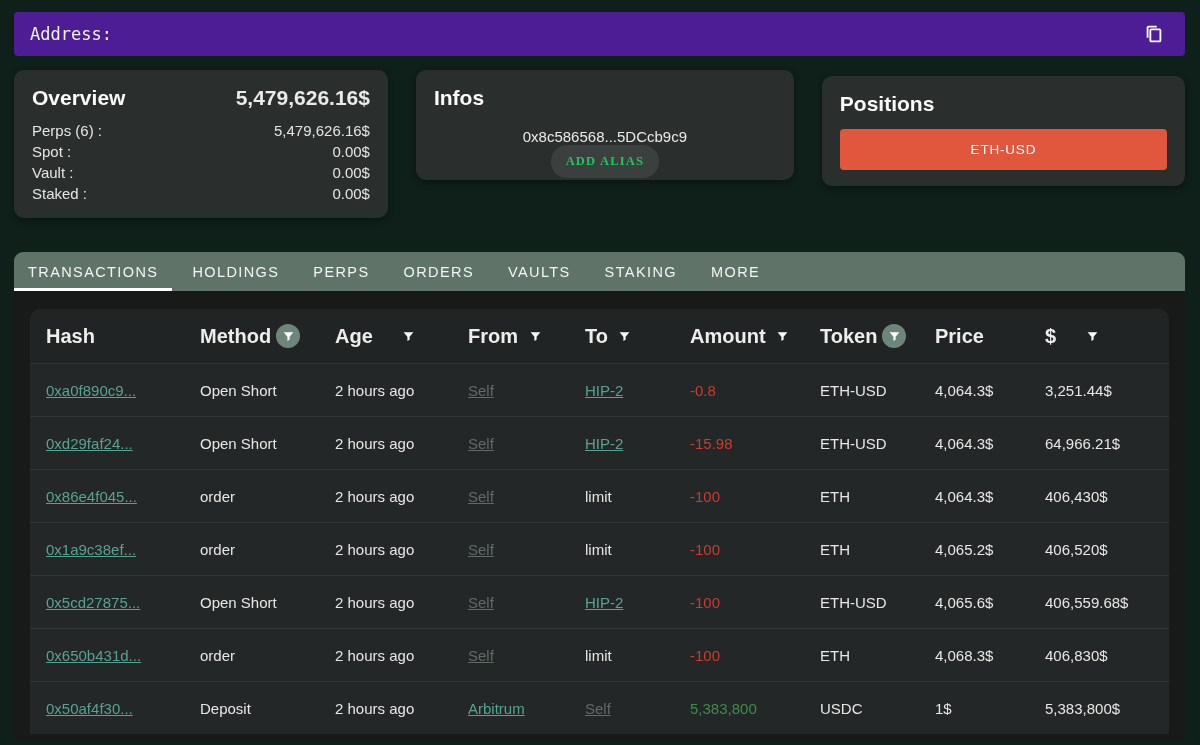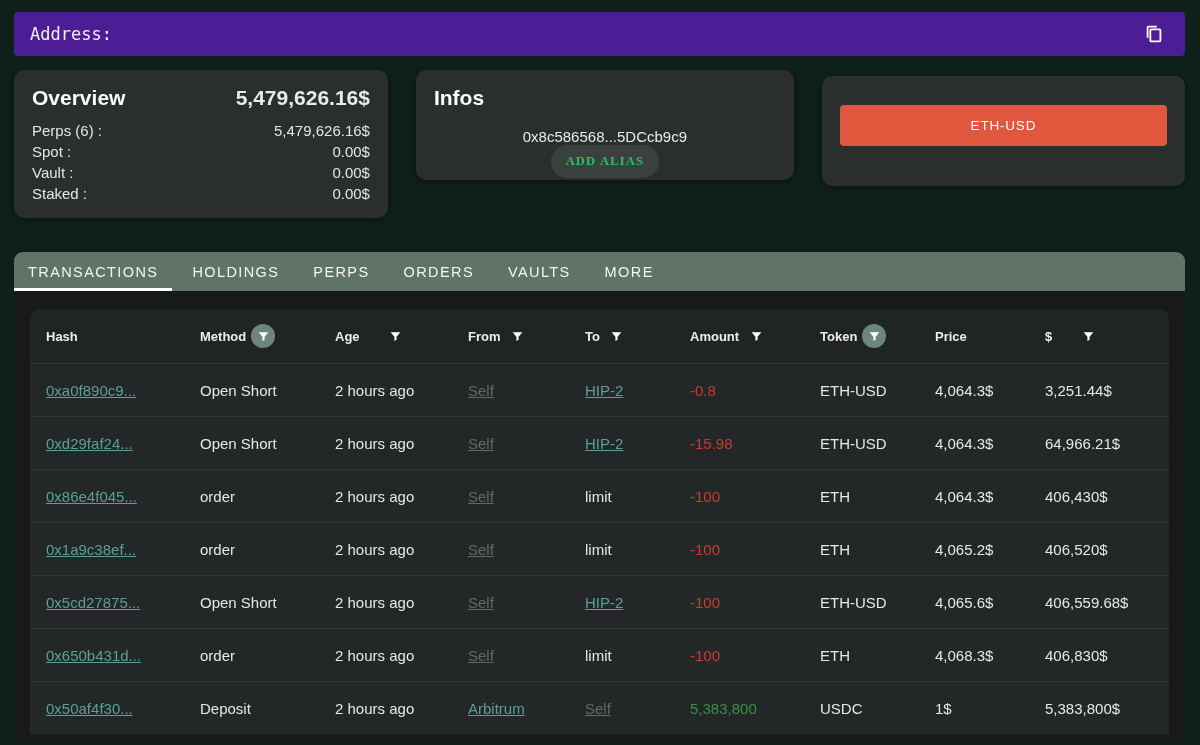--- a/index.html
+++ b/index.html
@@ -67,21 +67,21 @@
   .panel {
     background:#171a19; height:449px; padding:18px 16px 0 16px; overflow:hidden;
   }
   .grid-row {
     display:grid;
     grid-template-columns:154px 135px 133px 117px 105px 130px 115px 110px auto;
     align-items:center; padding-left:16px;
   }
   .thead {
     background:#212424; border-radius:10px 10px 0 0; height:54px;
-    font-weight:600; font-size:13px; color:#ededed;
+    font-weight:600; font-size:20px; color:#ededed;
   }
   .th { display:flex; align-items:center; }
   .filter {
     display:inline-flex; align-items:center; justify-content:center;
     width:24px; height:24px; margin-left:5px; border-radius:50%; cursor:pointer;
   }
   .filter-active { background:#6e8679; }
   .th-age .filter, .th-usd .filter { margin-left:24px; }
   .tbody { background:#242727; }
   .trow { height:53px; border-top:1px solid #323635; font-size:15px; color:#e6e7e6; }
@@ -136,30 +136,32 @@
 
     <section class="card card-infos">
       <h2>Infos</h2>
       <div class="infos-body">
         <span>0x8c586568...5DCcb9c9</span>
         <button class="alias-btn">ADD ALIAS</button>
       </div>
     </section>
 
     <section class="card card-positions">
+      <h2>Positions</h2>
       <button class="pos-btn">ETH-USD</button>
     </section>
   </div>
 
   <div class="tabs" id="tabs">
       <div class="tab active">TRANSACTIONS</div>
       <div class="tab">HOLDINGS</div>
       <div class="tab">PERPS</div>
       <div class="tab">ORDERS</div>
       <div class="tab">VAULTS</div>
+      <div class="tab">STAKING</div>
       <div class="tab">MORE</div>
     </div>
 
   <div class="panel">
     <div class="thead grid-row" id="thead">
         <div class="th th-hash">
        <span>Hash</span>
      </div>
         <div class="th th-method">
        <span>Method</span>

